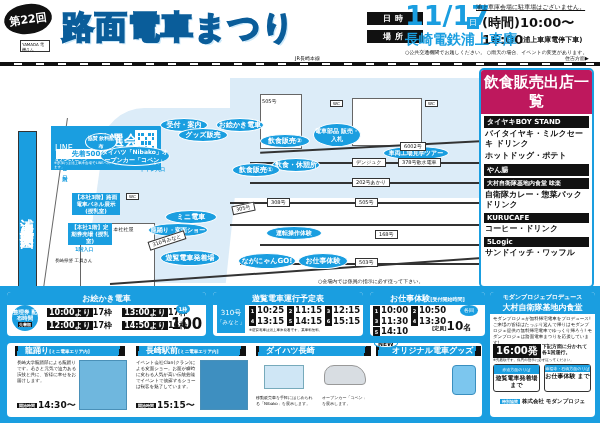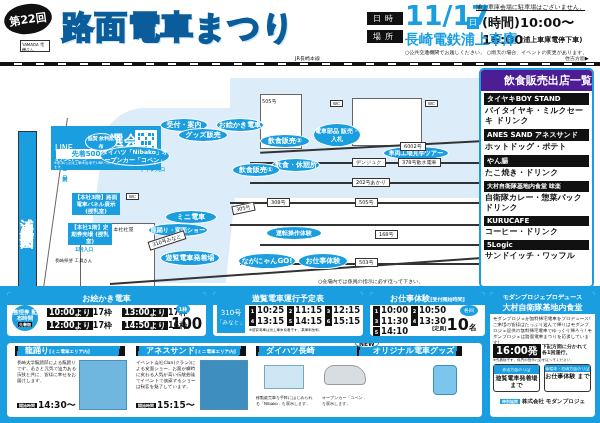--- a/index.html
+++ b/index.html
@@ -2,21 +2,21 @@
 <html><head>
 <meta charset="utf-8">
 <style>
 *{box-sizing:border-box;margin:0;padding:0}
 body{width:600px;height:423px;background:#fff;font-family:"DejaVu Sans",sans-serif;position:relative;overflow:hidden;color:#111}
 .abs{position:absolute}
 .blue{color:#1a9ee0}
 
 #edition{left:4px;top:4px;width:48px;height:30px;background:#111;color:#fff;border-radius:50%;font-size:11px;font-weight:bold;display:flex;align-items:center;justify-content:center;transform:rotate(-8deg)}
 #title{left:62px;top:2px;font-size:32px;font-weight:bold;color:#3ab4f2;letter-spacing:1px;-webkit-text-stroke:2px #0a5d9a;text-shadow:2px 2px 0 #cce9fa;font-family:"DejaVu Sans",sans-serif;line-height:50px}
-.lblbox{background:#111;color:#fff;font-size:8px;font-weight:normal;padding:1px 6px;letter-spacing:4px}
+.lblbox{background:#111;color:#fff;font-size:8px;font-weight:bold;padding:1px 16px;letter-spacing:4px}
 #date-label{left:367px;top:12px}
 #place-label{left:367px;top:30px}
 #date{left:405px;top:2px;font-size:27px;font-weight:bold;color:#1a9ee0;line-height:28px}
 #weekday{left:467px;top:17px;width:12px;height:12px;background:#1a9ee0;color:#fff;font-size:8px;text-align:center;line-height:12px}
 #time{left:482px;top:14px;font-size:13px;font-weight:bold}
 #parking{left:476px;top:3px;font-size:6px;text-decoration:underline}
 #venue{left:405px;top:31px;font-size:14px;font-weight:bold;color:#1a9ee0}
 #venue-sub{left:520px;top:35px;font-size:7px;font-weight:bold}
 #notes{left:405px;top:49px;font-size:5px}
 #yamada{left:20px;top:40px;font-size:4px;border:1px solid #333;padding:1px;width:30px;height:12px;line-height:5px}
@@ -34,21 +34,21 @@
 #qr span{background:#1a9ee0}
 .zone{position:absolute;background:#dcecf8}
 .oval{position:absolute;background:#1a9ee0;color:#fff;font-size:7px;font-weight:bold;border-radius:50%;display:flex;align-items:center;justify-content:center;text-align:center;line-height:8px;border:1px solid #fff}
 .rect{position:absolute;background:#1a9ee0;color:#fff;font-size:5.5px;font-weight:bold;text-align:center;line-height:7px;padding:1px}
 .tag{position:absolute;font-size:5px;border:1px solid #333;background:#fff;padding:0 3px;line-height:7px}
 .small{position:absolute;font-size:5px}
 .wc{position:absolute;font-size:4px;border:1px solid #333;background:#fff;padding:0 2px}
 .bldg{position:absolute;border:1px solid #666;background:#fff}
 
 #food{left:479px;top:68px;width:115px;height:220px;background:#fff;border:2px solid #1a9ee0;border-radius:5px;overflow:hidden}
-#food h3{background:#4c1d95;color:#fff;font-size:11px;text-align:right;padding:3px 0}
+#food h3{background:#be185d;color:#fff;font-size:15px;text-align:center;padding:3px 0}
 #food .shop{background:#111;color:#fff;font-size:7px;font-weight:bold;margin:2px 3px 0;padding:1px 3px}
 #food .item{font-size:8px;font-weight:bold;padding:1px 4px;line-height:10px}
 
 #bottom{left:0;top:286px;width:600px;height:137px;background:#1a9ee0}
 .panel{position:absolute;background:#fff;border-radius:4px;overflow:hidden}
 .panel h4{background:#1a9ee0;color:#fff;font-size:8px;text-align:center;padding:1px 0}
 .tt{display:inline-block;background:#111;color:#fff;font-size:8px;font-weight:bold;padding:0 2px;line-height:9px}
 .n{font-size:8px;font-weight:bold}
 .numbox{display:inline-block;background:#111;color:#fff;font-size:5px;width:7px;text-align:center;margin-right:1px;vertical-align:middle}
 .evhead{position:absolute;left:4px;top:3px;right:4px;height:10px;background:linear-gradient(100deg,#111 0 3%,#1a9ee0 3% 94%,#111 94%);color:#fff;font-size:8px;font-weight:bold;padding-left:10px;line-height:10px}
@@ -176,24 +176,22 @@
   <div class="tag" style="left:355px;top:200px">503号</div>
   <div class="tag" style="left:148px;top:178px;transform:rotate(-18deg)">310号みなと</div>
 
   <div class="small" style="left:318px;top:220px;font-size:5px">○会場内では係員の指示に必ず従って下さい。</div>
 </div>
 
 <div id="food" class="abs">
   <h3>飲食販売出店一覧</h3>
   <div class="shop">タイヤキBOY STAND</div>
   <div class="item">バイタイヤキ・ミルクセーキ ドリンク</div>
-  <div class="shop">ANES SAND アネスサンド</div>
   <div class="item">ホットドッグ・ポテト</div>
   <div class="shop">やん腸</div>
-  <div class="item">たこ焼き・ドリンク</div>
   <div class="shop" style="font-size:6px">大村自衛隊基地内食堂 味楽</div>
   <div class="item">自衛隊カレー・惣菜パック ドリンク</div>
   <div class="shop">KURUCAFE</div>
   <div class="item">コーヒー・ドリンク</div>
   <div class="shop">5Logic</div>
   <div class="item">サンドイッチ・ワッフル</div>
 </div>
 
 <div id="bottom" class="abs"></div>
 
@@ -231,21 +229,21 @@
 </div>
 
 <div class="panel" style="left:370px;top:292px;width:115px;height:44px">
   <h4><span>お仕事体験</span><span style="font-size:5px">[受付開始時間]</span></h4>
   <div class="abs" style="left:3px;top:13px;font-size:8.5px;font-weight:bold;line-height:10px">
     <div><span class="numbox">1</span><span>10:00</span> <span class="numbox">2</span><span>10:50</span></div>
     <div><span class="numbox">3</span><span>11:30</span> <span class="numbox">4</span><span>13:30</span></div>
     <div><span class="numbox">5</span><span>14:10</span></div>
   </div>
   <div class="abs" style="left:90px;top:13px;width:18px;height:11px;border-radius:50%;background:#1a9ee0;color:#fff;font-size:5px;text-align:center;line-height:11px">各回</div>
-  <div class="abs" style="left:62px;top:25px;font-weight:bold;line-height:16px"><span style="font-size:5px">[定員]</span><span style="font-size:16px">10</span><span style="font-size:8px">名</span></div>
+  <div class="abs" style="left:62px;top:25px;font-weight:bold;line-height:16px"><span style="font-size:5px">[定員]</span><span style="font-size:12px">10</span><span style="font-size:8px">名</span></div>
 </div>
 
 <div class="panel" style="left:490px;top:292px;width:105px;height:125px">
   <div style="background:#1a9ee0;color:#fff;text-align:center;font-weight:bold;padding:1px 0">
     <div style="font-size:6px">モダンプロジェプロデュース</div>
     <div style="font-size:8px">大村自衛隊基地内食堂</div>
   </div>
   <div style="font-size:4.5px;line-height:6px;padding:2px 3px;height:34px;overflow:hidden">モダンプロジェが無料帰宅電車をプロデュース! ご来場の皆様はたっぷり遊んで帰りはモダンプロジェ提供の無料帰宅電車でゆっくり帰ろう! モダンプロジェは路面電車まつりを応援しています!</div>
   <div class="abs" style="left:3px;top:52px;background:#111;color:#fff;font-size:10px;font-weight:bold;padding:0 3px">16:00発</div>
   <div class="abs" style="left:52px;top:51px;width:50px;font-size:5px;font-weight:bold;line-height:6px">下記方面に分かれて各1回運行。</div>
@@ -264,32 +262,32 @@
 <div class="panel" style="left:7px;top:343px;width:475px;height:74px">
 
   <div class="abs" style="left:0;top:0;width:125px;height:74px">
     <div class="evhead" style="left:8px;width:110px"><span>龍踊り</span><span style="font-size:4.5px">[ミニ電車エリア内]</span></div>
     <div class="desc" style="left:10px;top:17px;width:60px">長崎大学龍踊部による龍踊りです。若さと元気で迫力ある演技と共に、皆様に幸せをお届けします。</div>
     <div class="photo" style="left:72px;top:17px;width:48px;height:50px"></div>
     <div class="abs" style="left:10px;top:56px;font-size:9px;font-weight:bold"><span class="numbox" style="width:auto;padding:0 2px;font-size:4px">開始時間</span><span>14:30〜</span></div>
   </div>
 
   <div class="abs" style="left:125px;top:0;width:118px;height:74px">
-    <div class="evhead" style="width:110px"><span>アネスサンド</span><span style="font-size:4.5px">[ミニ電車エリア内]</span></div>
+    <div class="evhead" style="width:110px"><span>長崎駅前</span><span style="font-size:4.5px">[ミニ電車エリア内]</span></div>
     <div class="desc" style="left:4px;top:17px;width:62px">イベント会社Clan(クラン)による変面ショー。お面が瞬時に変わる人気が高い伝統芸能でイベントで披露するショーは観客を魅了しています。</div>
     <div class="photo" style="left:68px;top:17px;width:48px;height:50px;background:#3e8fc0"></div>
     <div class="abs" style="left:4px;top:56px;font-size:9px;font-weight:bold"><span class="numbox" style="width:auto;padding:0 2px;font-size:4px">開始時間</span><span>15:15〜</span></div>
   </div>
 
   <div class="abs" style="left:245px;top:0;width:120px;height:74px">
     <div class="evhead" style="width:115px">ダイハツ長崎</div>
     <div class="abs" style="left:12px;top:22px;width:40px;height:24px;background:#cfe6f5;border:1px solid #7ab"></div>
     <div class="abs" style="left:72px;top:22px;width:42px;height:20px;background:#d8dde2;border-radius:10px 14px 4px 4px;border:1px solid #999"></div>
     <div class="desc" style="left:4px;top:52px;width:58px;font-size:4px">移動販売車を手軽にはじめられる「Nibako」を展示します。</div>
     <div class="desc" style="left:70px;top:52px;width:45px;font-size:4px">オープンカー「コペン」を展示します。</div>
   </div>
 
-  <div class="abs" style="left:346px;top:0;width:110px;height:74px">
+  <div class="abs" style="left:365px;top:0;width:110px;height:74px">
     <div class="evhead" style="width:105px;padding-left:16px">オリジナル電車グッズ</div>
     <div class="abs" style="left:2px;top:-4px;background:#fff;border:1px solid #1a9ee0;border-radius:50%;font-size:6px;font-weight:bold;padding:0 3px">NEW</div>
     <div class="abs" style="left:80px;top:22px;width:24px;height:30px;background:#7cc6ee;border-radius:4px;border:1px solid #3a8fbf"></div>
   </div>
 </div>
 
 </body></html>

